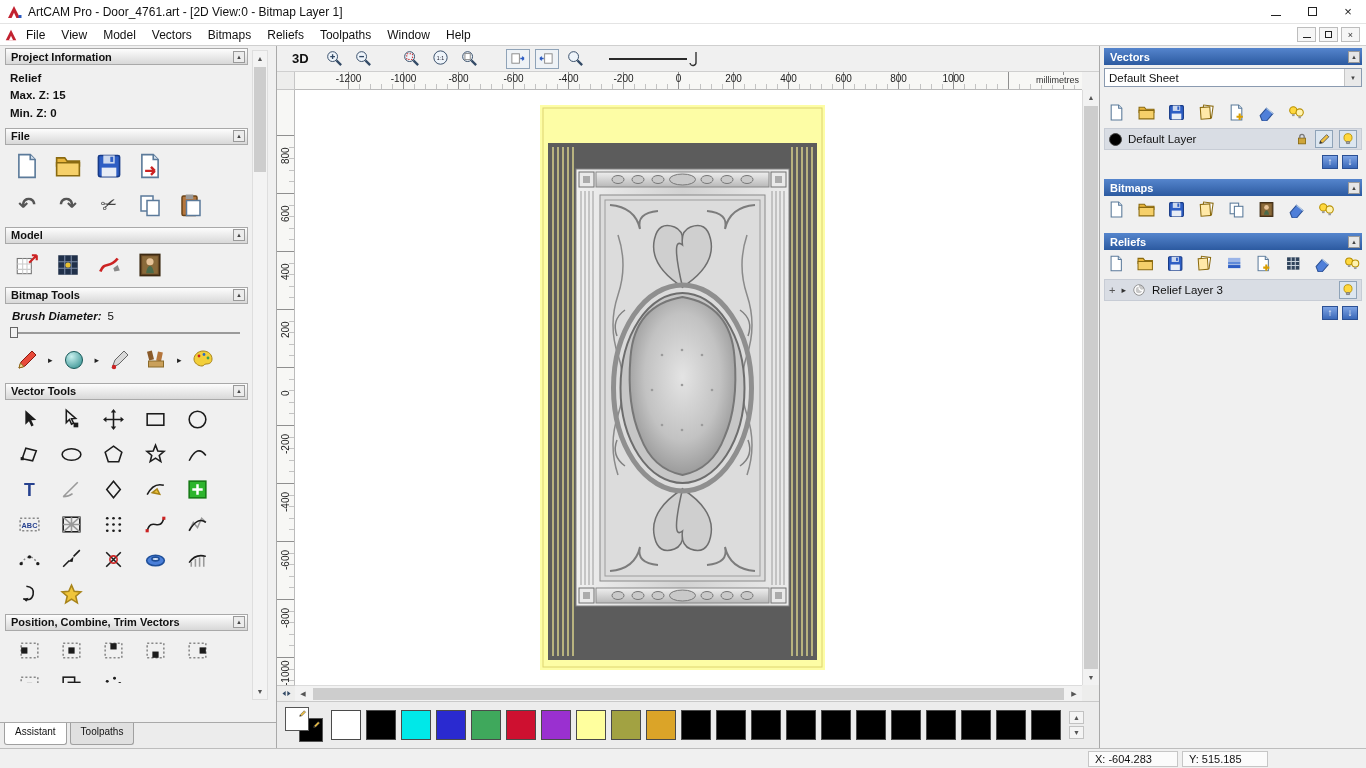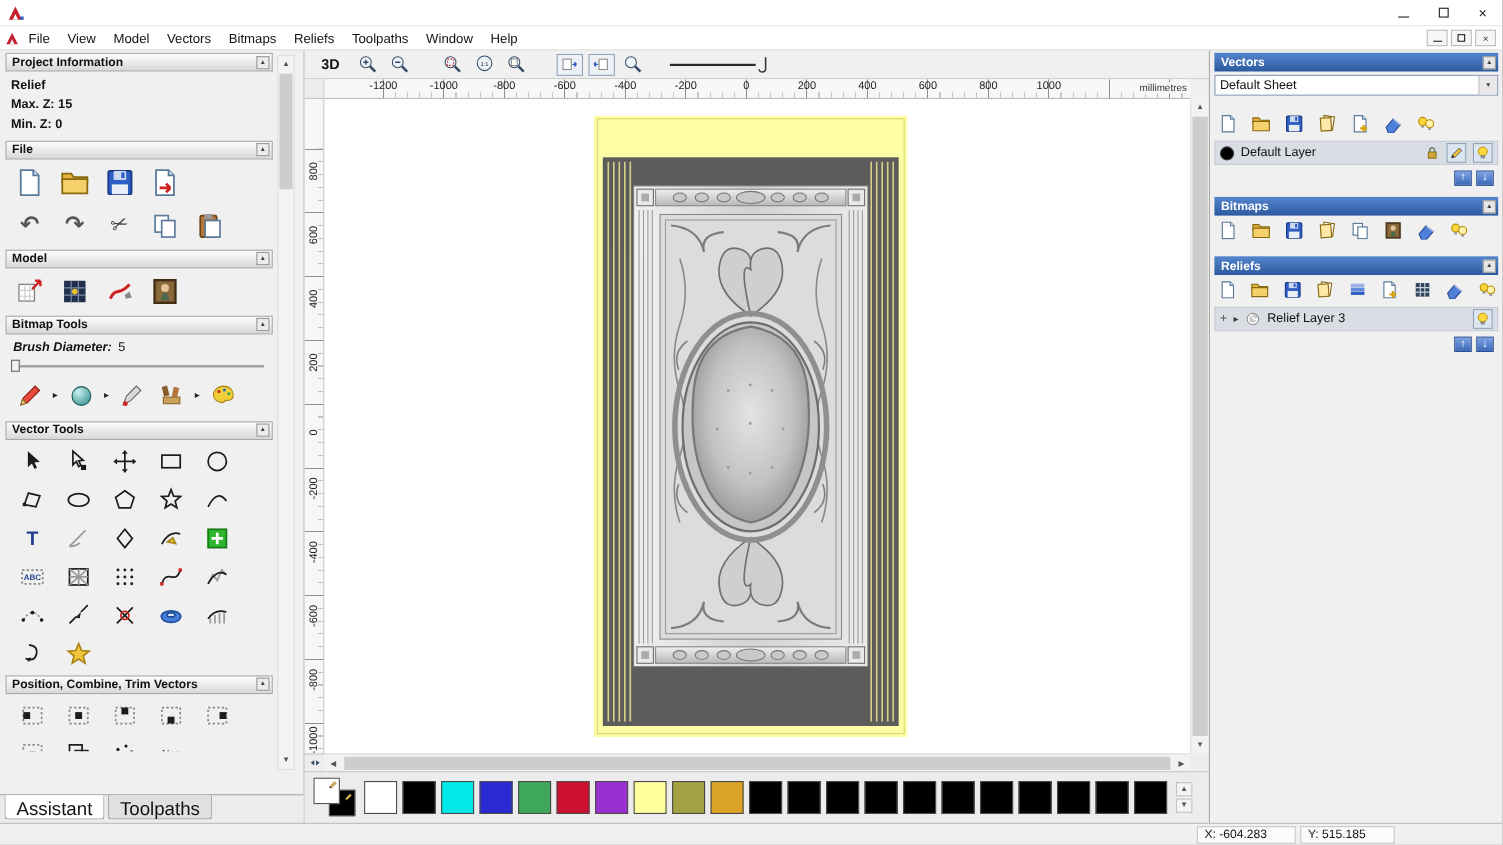--- a/index.html
+++ b/index.html
@@ -63,21 +63,21 @@
 .vt .stext{fill:#26418f;stroke:none;font-weight:bold}
 .vt .wstroke{stroke:#fff;stroke-width:2.4}
 .vt text{font-family:"Liberation Sans",sans-serif}
 .pos-wrap{height:50px;overflow:hidden}
 .lp-scrollbar{position:absolute;top:4px;right:8px;width:16px;height:650px;background:#f3f3f3;border:1px solid #dedede}
 .sb-btn{height:15px;display:flex;align-items:center;justify-content:center;font-size:7px;color:#555}
 .lp-scrollbar .sb-top{position:absolute;top:0;left:0;right:0}
 .lp-scrollbar .sb-bot{position:absolute;bottom:0;left:0;right:0}
 .lp-scrollbar .thumb{position:absolute;top:16px;left:1px;right:1px;height:105px;background:#cdcdcd}
 .tabs{position:absolute;bottom:0;left:0;right:0;height:26px;border-top:1px solid #a9a9a9;background:#ececec;display:flex;align-items:flex-start;padding-left:4px;gap:3px}
-.tab{height:22px;padding:3px 10px;border:1px solid #a0a0a0;border-top:none;background:#e0e0e0;font-size:17px;border-radius:0 0 3px 3px}
+.tab{height:22px;padding:3px 10px;border:1px solid #a0a0a0;border-top:none;background:#e0e0e0;font-size:10px;border-radius:0 0 3px 3px}
 .tab.active{background:#fff}
 
 
 .c-toolbar{position:absolute;top:0;left:0;right:0;height:26px;background:#f0f0f0;border-bottom:1px solid #cfcfcf;display:flex;align-items:center;gap:5px;padding-left:10px}
 .btn3d{font-weight:bold;font-size:13px;padding:1px 5px;margin-right:4px}
 .zbtn{width:24px;height:22px;display:flex;align-items:center;justify-content:center}
 .zbtn svg{width:19px;height:19px}
 .tgap{width:14px}
 .togglebtn{width:24px;height:20px;border:1px solid #8fa3b8;background:#eef2f6;display:flex;align-items:center;justify-content:center}
 .togglebtn svg{width:15px;height:15px}
@@ -295,20 +295,21 @@
 </svg>
 
 <div class="app">
 
   <div class="titlebar">
     <svg class="applogo" viewBox="0 0 16 16">
         <path d="M2 14L8 2l6 12z" fill="#c22230"></path>
         <path d="M5.6 14L8 8.8l2.4 5.2z" fill="#fff"></path>
         <rect x="12.5" y="11" width="3" height="3" fill="#2a5ac2"></rect>
       </svg>
+    <span class="title">ArtCAM Pro - Door_4761.art - [2D View:0 - Bitmap Layer 1]</span>
     <div class="wc">
       <span class="wc-btn">
           <span class="min-glyph"></span>
         </span>
       <span class="wc-btn">
           <span class="box-glyph"></span>
         </span>
       <span class="wc-btn">×</span>
     </div>
   </div>

